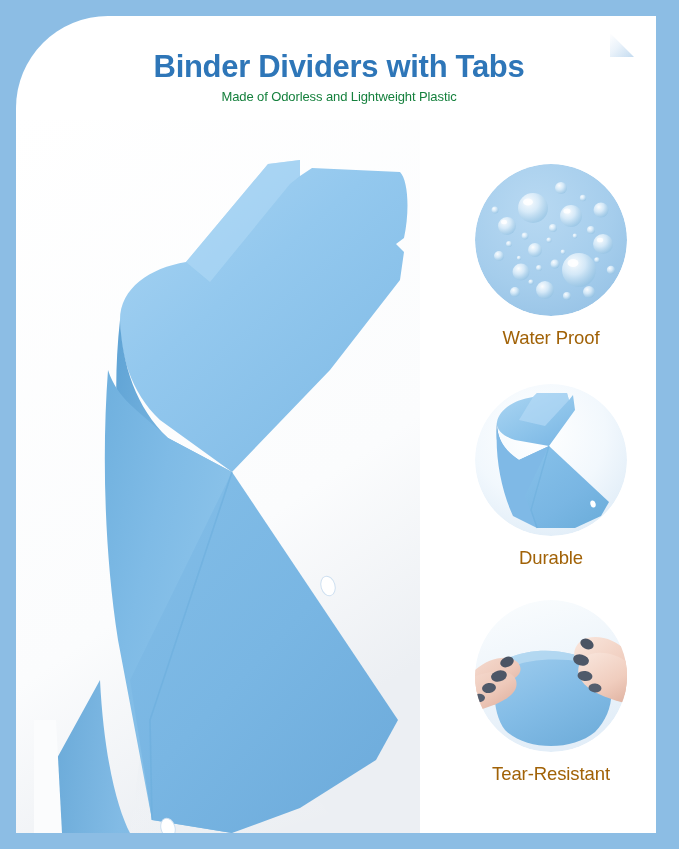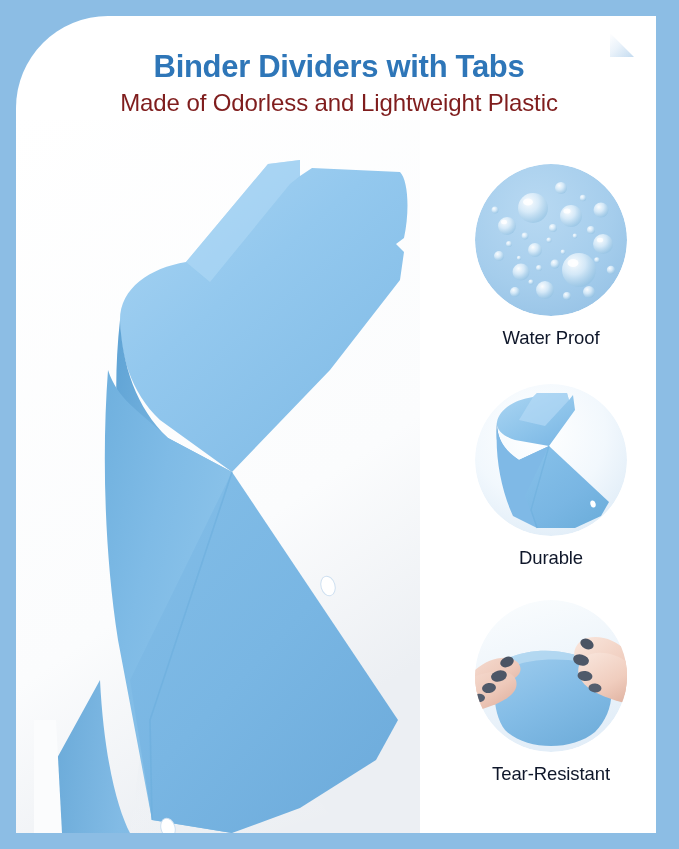--- a/index.html
+++ b/index.html
@@ -56,23 +56,23 @@
   .title {
     font-size: 31px;
     font-weight: bold;
     color: #2e76b8;
     letter-spacing: -0.3px;
     line-height: 1.12;
     margin: 0;
     white-space: nowrap;
   }
   .subtitle {
-    font-size: 24px;
+    font-size: 13px;
     font-weight: normal;
-    color: #7f1d1d;
+    color: #15803d;
     letter-spacing: -0.1px;
     line-height: 1.2;
     margin: 4px 0 0 0;
     white-space: nowrap;
   }
 
   
   .hero {
     position: absolute;
     left: -16px;
@@ -106,21 +106,21 @@
     margin: 0 auto;
     border-radius: 50%;
     overflow: hidden;
     position: relative;
   }
   .circle-wrap svg { display: block; }
 
   .feature-label {
     margin-top: 11px;
     font-size: 18.5px;
-    color: #0f172a;
+    color: #a16207;
     letter-spacing: -0.1px;
     line-height: 1.2;
     white-space: nowrap;
   }
 </style>
 </head>
 <body>
 
 <div class="poster">
   <div class="card">

